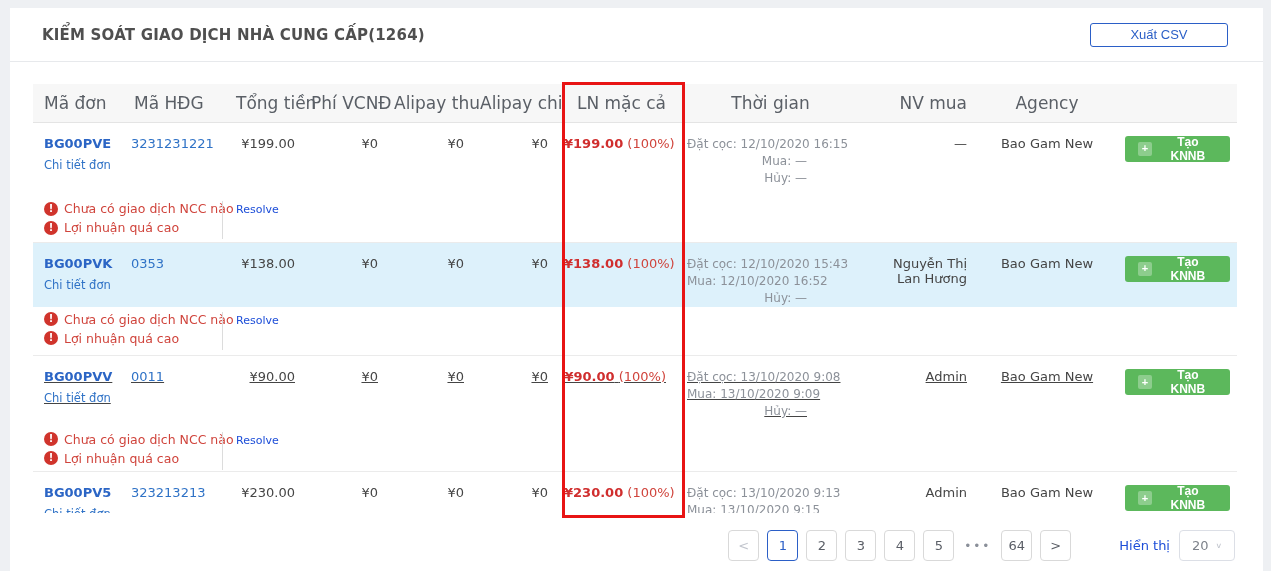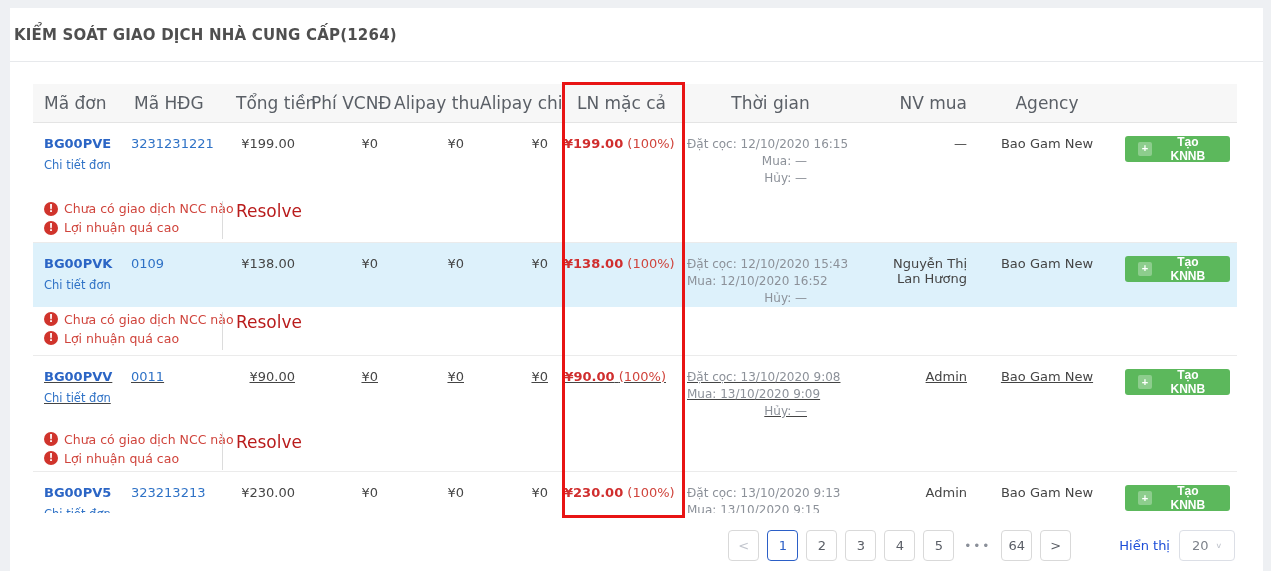--- a/index.html
+++ b/index.html
@@ -15,21 +15,21 @@
   .card {
     position:absolute; left:10px; top:8px;
     width:1253px; height:563px;
     background:#ffffff;
     overflow:hidden;
   }
   
   .card-header {
     height:54px;
     display:flex; align-items:center; justify-content:space-between;
-    padding:0 35px 0 4px;
+    padding:0 35px 0 32px;
     border-bottom:1px solid #e7e9ec;
   }
   .page-title {
     font-size:15px; font-weight:600; color:#4f4f4f; letter-spacing:.2px;
   }
   .btn-export {
     width:138px; height:24px;
     background:#fff;
     border:1px solid #2b5fc7; border-radius:3px;
     color:#2b5fc7; font-size:13px;
@@ -89,21 +89,21 @@
   .warnbox { display:flex; align-items:stretch; }
   .warns { width:168px; }
   .warn-line { display:flex; align-items:center; gap:6px; color:#d0443c; font-size:12.5px; margin-bottom:4px; white-space:nowrap; }
   .warn-icon {
     flex:0 0 auto; width:14px; height:14px; border-radius:50%;
     background:#d0342c; color:#fff;
     display:inline-flex; align-items:center; justify-content:center;
     font-size:10px; font-weight:700; line-height:1;
   }
   .resolve-seg { border-left:1px solid #dcdcdc; padding-left:13px; margin-left:10px; }
-  a.resolve { color:#b91c1c; font-size:17px; text-decoration:none; cursor:pointer; }
+  a.resolve { color:#1d4ed8; font-size:11px; text-decoration:none; cursor:pointer; }
   
   .red-box {
     position:absolute; left:562px; top:82px;
     width:123px; height:436px;
     border:3px solid #e81414;
     pointer-events:none; z-index:5;
   }
   
   .pager-bar {
     display:flex; align-items:center; justify-content:flex-end;
@@ -127,20 +127,21 @@
   }
   .chev { color:#c0c4cc; font-size:9px; transform:scaleY(.8); }
 </style>
 </head>
 <body>
 
 <div class="card">
 
   <div class="card-header">
     <div class="page-title">KIỂM SOÁT GIAO DỊCH NHÀ CUNG CẤP(1264)</div>
+    <button class="btn-export">Xuất CSV</button>
   </div>
 
   <div class="table-wrap">
     <table>
       <colgroup>
         <col style="width:90px">
           <col style="width:105px">
           <col style="width:75px">
         <col style="width:83px">
           <col style="width:86px">
@@ -214,21 +215,21 @@
               </div>
             </div>
           </td>
         </tr>
 
         <tr class="row-main h66 highlight">
           <td class="c-order">
             <a class="order-code">BG00PVK</a>
             <a class="detail-link">Chi tiết đơn</a>
           </td>
-          <td><a class="contract">0109</a></td>
+          <td><a class="contract">0353</a></td>
           <td class="num">¥138.00</td>
           <td class="num">¥0</td>
           <td class="num">¥0</td>
           <td class="num">¥0</td>
           <td class="profit">
             <span class="amt">¥138.00</span>
             <span class="pct">(100%)</span>
           </td>
           <td class="time">
             <div>Đặt cọc: 12/10/2020 15:43</div>

